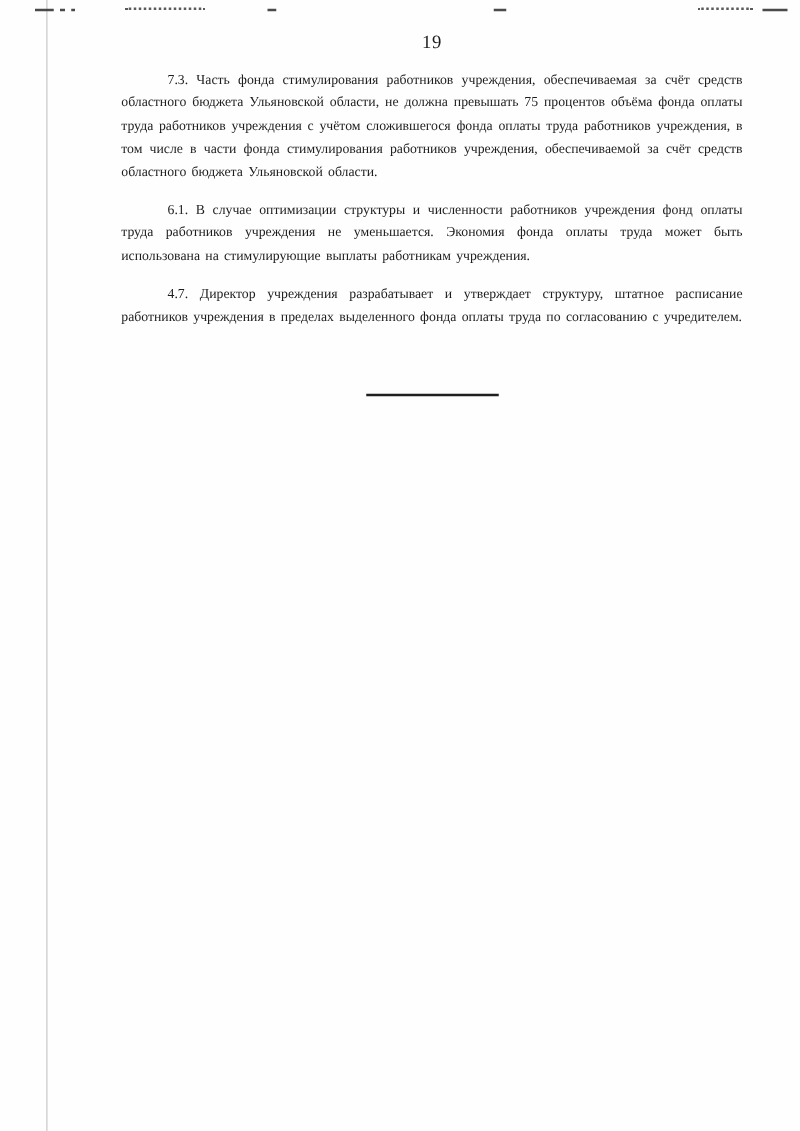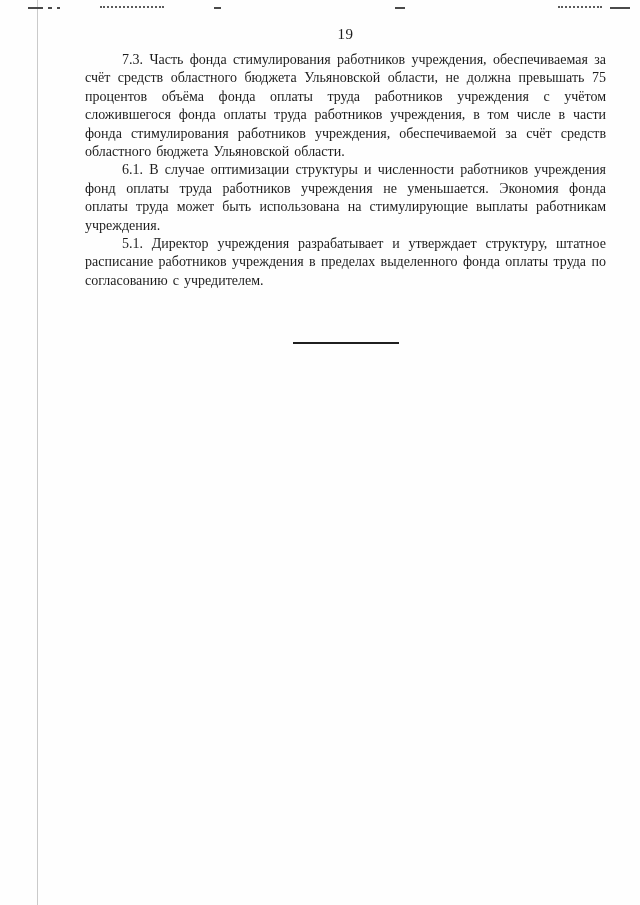--- a/index.html
+++ b/index.html
@@ -47,22 +47,22 @@
       box-sizing: border-box;
       padding: 26px 34px 0 85px;
     }
     .page-number {
       text-align: center;
       font-size: 15px;
       letter-spacing: 0.5px;
       margin: 0 0 8px 0;
     }
     p.para {
-      margin: 0;
-      font-size: 14px;
+      margin: 12px;
+      font-size: 11px;
       line-height: 18.4px;
       text-align: justify;
       text-align-last: left;
       text-indent: 37px;
       word-spacing: 1.5px;
     }
 
     
     .separator {
       width: 106px;
@@ -88,18 +88,18 @@
   <div class="left-edge-line"></div>
 
   <div class="content">
 
     <div class="page-number">19</div>
 
     <p class="para">7.3. Часть фонда стимулирования работников учреждения, обеспечиваемая за счёт средств областного бюджета Ульяновской области, не должна превышать 75 процентов объёма фонда оплаты труда работников учреждения с учётом сложившегося фонда оплаты труда работников учреждения, в том числе в части фонда стимулирования работников учреждения, обеспечиваемой за счёт средств областного бюджета Ульяновской области.</p>
 
     <p class="para">6.1. В случае оптимизации структуры и численности работников учреждения фонд оплаты труда работников учреждения не уменьшается. Экономия фонда оплаты труда может быть использована на стимулирующие выплаты работникам учреждения.</p>
 
-    <p class="para">5.1. Директор учреждения разрабатывает и утверждает структуру, штатное расписание работников учреждения в пределах выделенного фонда оплаты труда по согласованию с учредителем.</p>
+    <p class="para">4.7. Директор учреждения разрабатывает и утверждает структуру, штатное расписание работников учреждения в пределах выделенного фонда оплаты труда по согласованию с учредителем.</p>
 
     <div class="separator"></div>
 
   </div>
 </div>
 
 </body></html>

